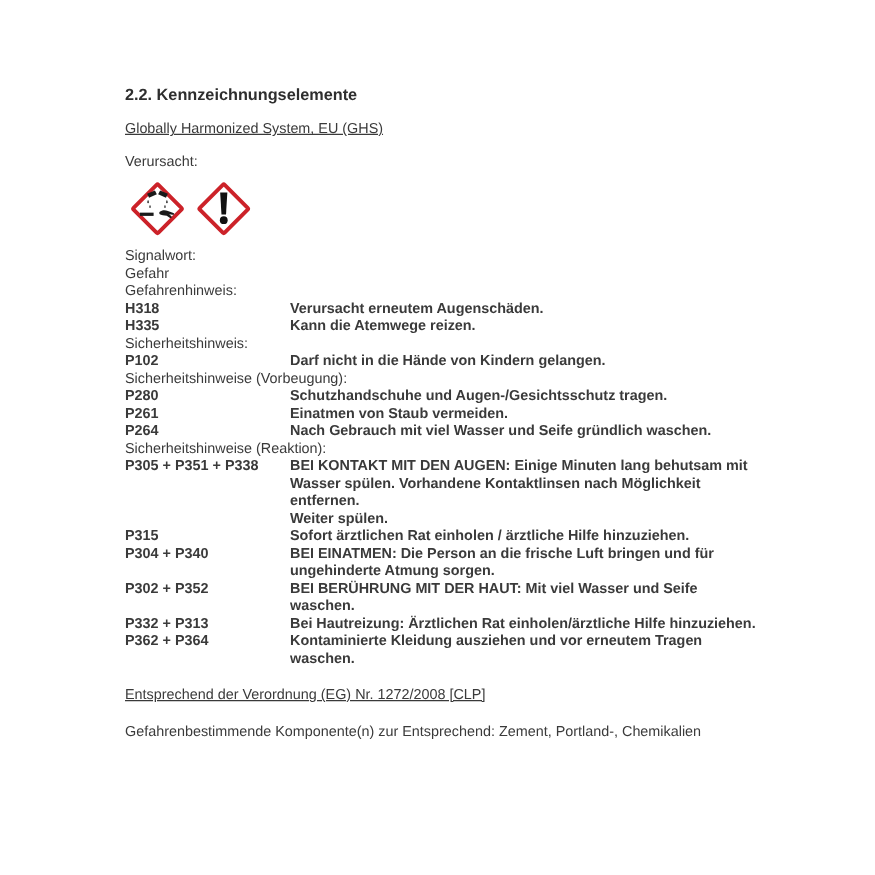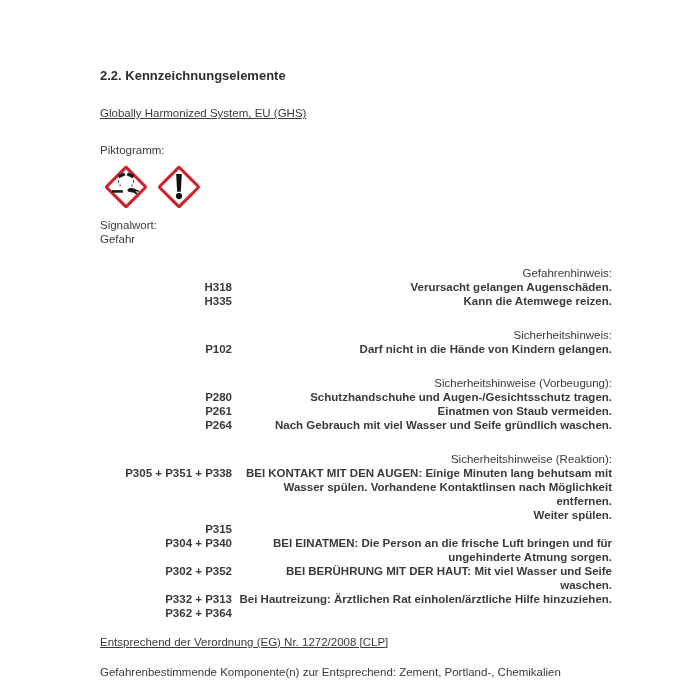--- a/index.html
+++ b/index.html
@@ -11,41 +11,41 @@
     color: var(--ink);
   }
   .page { position: relative; width: 700px; height: 564px; background: #fff; border-radius: 27px; }
   .doc {
     position: absolute; left: 100px; top: 68px; width: 512px;
     font-size: 11.5px; line-height: 14px;
   }
   .line { min-height: 14px; }
   .heading { font-size: 13px; font-weight: bold; color: #2e2e2e; line-height: 15px; }
   .underlined { text-decoration: underline; }
-  .mt { margin-top: 23px; }
+  .mt { margin-top: 13px; }
   .picto-row { display: flex; gap: 1px; margin-top: 4px; margin-bottom: 5px; }
   .picto { width: 52px; height: 52px; display: block; }
-  .section { margin-top: 20px; text-align: right; }
+  .section { margin-top: 0; }
   .row { display: flex; align-items: flex-start; font-weight: bold; }
   .code { width: 132px; flex: none; }
   .desc { width: 380px; white-space: pre-line; }
   .regulation { margin-top: 15px; }
   .components { margin-top: 16px; }
 </style>
 </head>
 <body>
 
 <div class="page">
   <div class="doc">
 
     <div class="line heading">2.2. Kennzeichnungselemente</div>
 
     <div class="line underlined mt">Globally Harmonized System, EU (GHS)</div>
 
-    <div class="line mt">Piktogramm:</div>
+    <div class="line mt">Verursacht:</div>
 
     <div class="picto-row">
 
       <svg class="picto" viewBox="0 0 100 100" aria-hidden="true">
         <rect x="23" y="23" width="54" height="54" rx="2" transform="rotate(45 50 50)" fill="#ffffff" stroke="var(--ghs-red)" stroke-width="6"></rect>
         <g fill="#1a1a1a">
 
           <path d="M34 27 l12 -5 3 5.5 -12 5.5 z"></path>
           <path d="M35.5 36 c-1.6 3.2 -1.6 5.5 0 5.5 c1.6 0 1.6 -2.3 0 -5.5 z"></path>
           <path d="M38.5 44 c-1.4 2.8 -1.4 4.8 0 4.8 c1.4 0 1.4 -2 0 -4.8 z"></path>
@@ -68,21 +68,21 @@
     </div>
 
     <div class="line">Signalwort:</div>
     <div class="line">Gefahr</div>
 
     <div>
         <div class="section">
           <div class="line">Gefahrenhinweis:</div>
           <div class="row">
             <div class="code line">H318</div>
-            <div class="desc line">Verursacht gelangen Augenschäden.</div>
+            <div class="desc line">Verursacht erneutem Augenschäden.</div>
           </div>
           <div class="row">
             <div class="code line">H335</div>
             <div class="desc line">Kann die Atemwege reizen.</div>
           </div>
         </div>
         <div class="section">
           <div class="line">Sicherheitshinweis:</div>
           <div class="row">
             <div class="code line">P102</div>
@@ -107,37 +107,39 @@
         <div class="section">
           <div class="line">Sicherheitshinweise (Reaktion):</div>
           <div class="row">
             <div class="code line">P305 + P351 + P338</div>
             <div class="desc line">BEI KONTAKT MIT DEN AUGEN: Einige Minuten lang behutsam mit
 Wasser spülen. Vorhandene Kontaktlinsen nach Möglichkeit entfernen.
 Weiter spülen.</div>
           </div>
           <div class="row">
             <div class="code line">P315</div>
+            <div class="desc line">Sofort ärztlichen Rat einholen / ärztliche Hilfe hinzuziehen.</div>
           </div>
           <div class="row">
             <div class="code line">P304 + P340</div>
             <div class="desc line">BEI EINATMEN: Die Person an die frische Luft bringen und für
 ungehinderte Atmung sorgen.</div>
           </div>
           <div class="row">
             <div class="code line">P302 + P352</div>
             <div class="desc line">BEI BERÜHRUNG MIT DER HAUT: Mit viel Wasser und Seife
 waschen.</div>
           </div>
           <div class="row">
             <div class="code line">P332 + P313</div>
             <div class="desc line">Bei Hautreizung: Ärztlichen Rat einholen/ärztliche Hilfe hinzuziehen.</div>
           </div>
           <div class="row">
             <div class="code line">P362 + P364</div>
+            <div class="desc line">Kontaminierte Kleidung ausziehen und vor erneutem Tragen waschen.</div>
           </div>
         </div>
       </div>
 
     <div class="line underlined regulation">Entsprechend der Verordnung (EG) Nr. 1272/2008 [CLP]</div>
 
     <div class="line components">Gefahrenbestimmende Komponente(n) zur Entsprechend: Zement, Portland-, Chemikalien</div>
 
   </div>
 </div>

